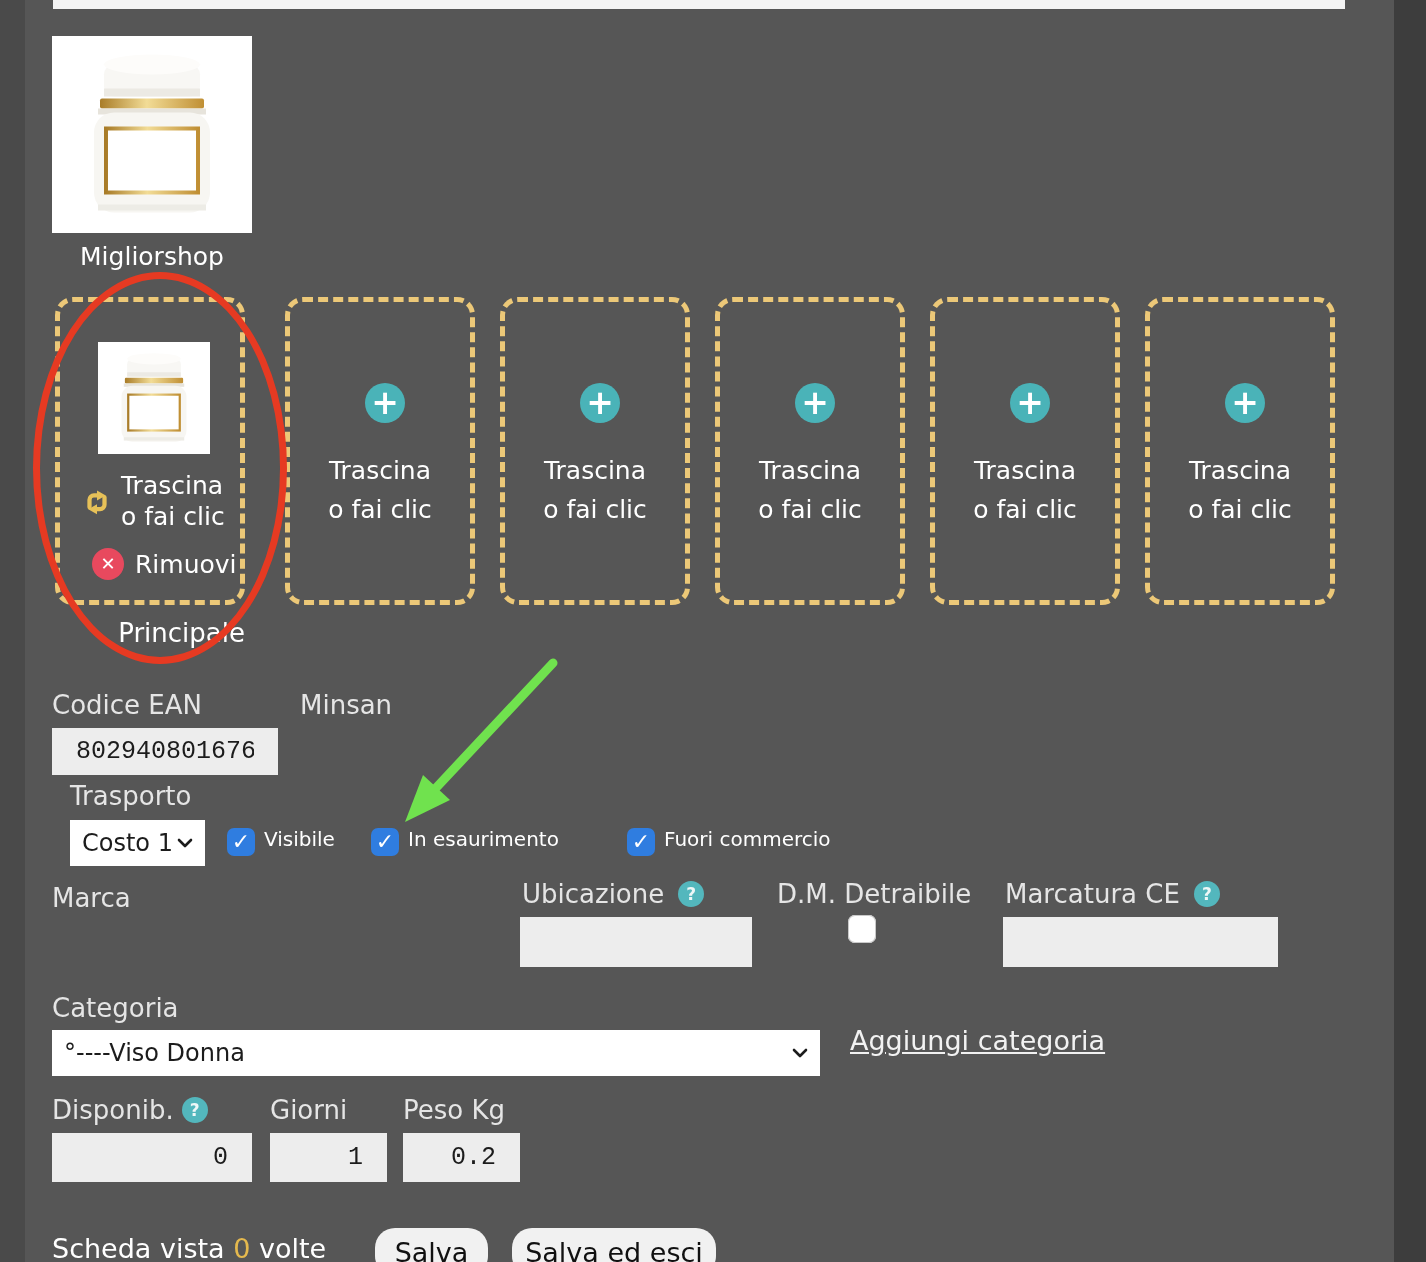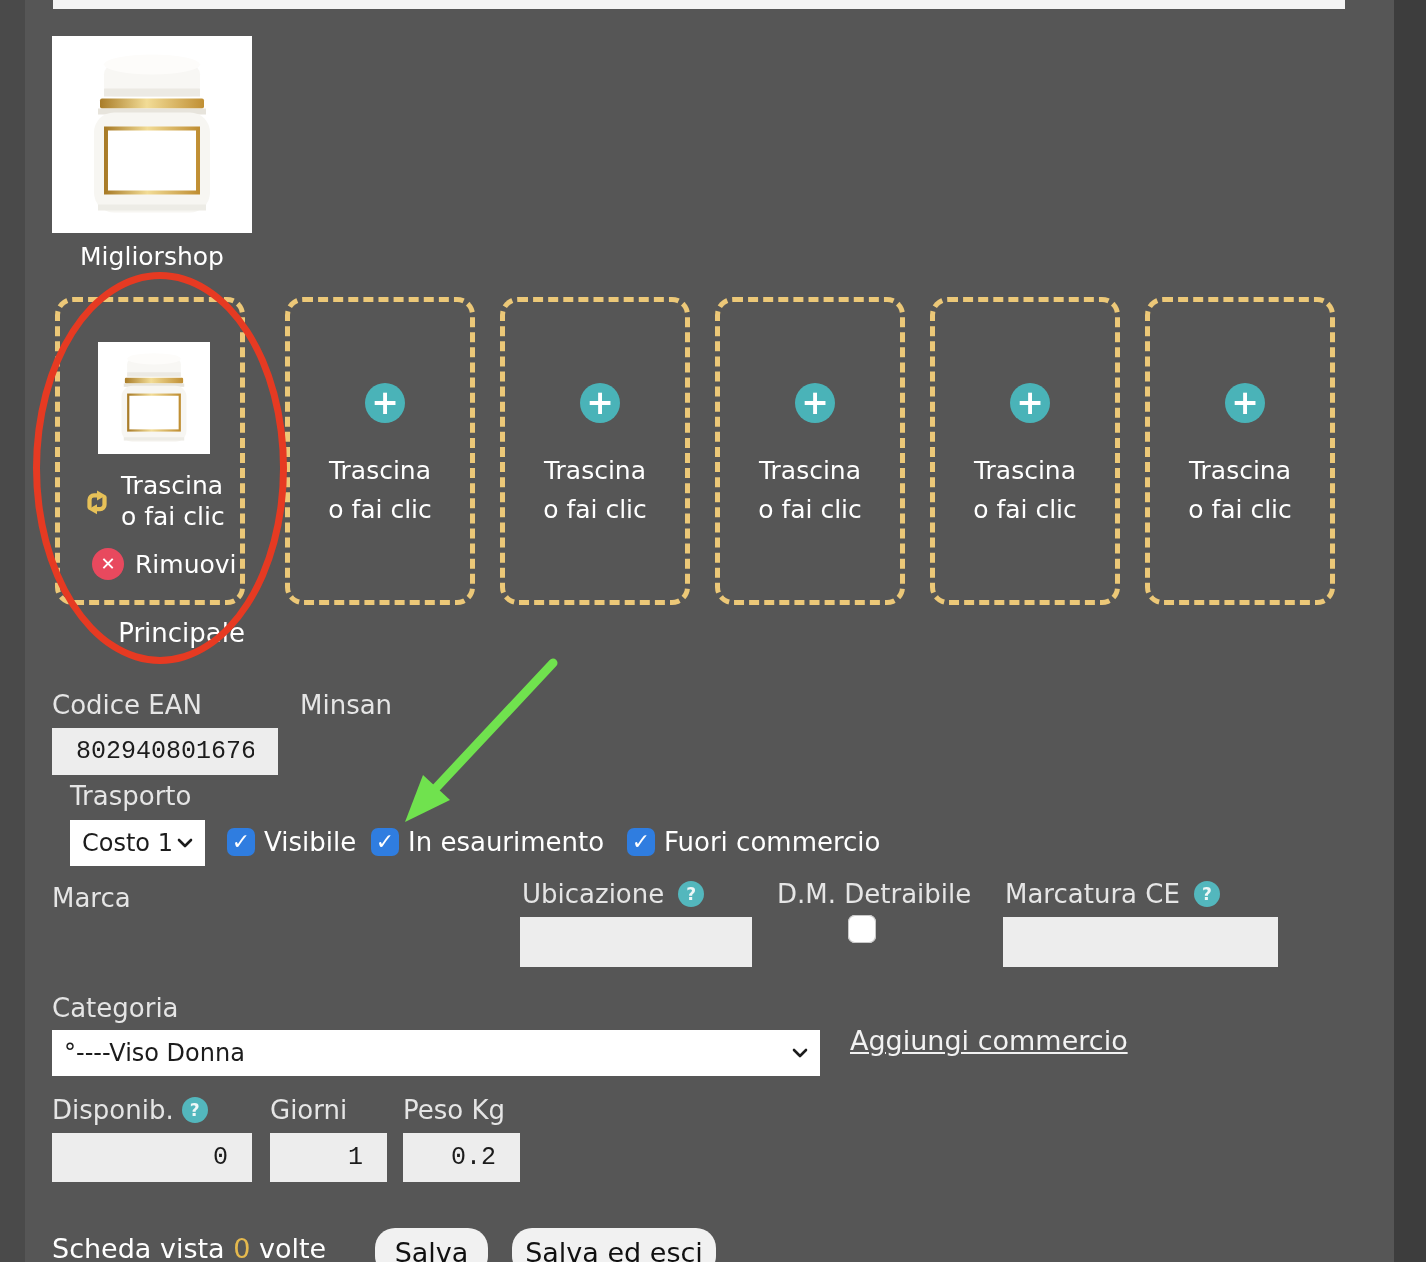--- a/index.html
+++ b/index.html
@@ -56,21 +56,21 @@
     box-sizing:border-box;background:#ffffff;color:#1c1c1c;display:flex;
     align-items:center;justify-content:space-between;padding:0 12px;font-size:24px;
   }
   .chev{width:16px;height:10px;flex:0 0 auto;}
   .checkbox{
     width:28px;height:28px;border-radius:7px;background:#2f7de0;color:#fff;
     display:flex;align-items:center;justify-content:center;
     font-size:22px;font-weight:bold;line-height:1;
   }
   .checkbox.unchecked{background:#ffffff;box-shadow:0 0 0 1px #c9c9c9 inset;}
-  .cb-label{font-size:26px;}
+  .cb-label{font-size:20px;}
   .q-circle{
     width:26px;height:26px;border-radius:50%;background:#53b7bd;color:#eef7f7;
     display:flex;align-items:center;justify-content:center;
     font-size:17px;font-weight:bold;line-height:1;
   }
   .link{font-size:27px;color:#f2f2f2;text-decoration:underline;cursor:pointer;}
 
   
   .views{font-size:27px;}
   .views .count{color:#e5b94e;}
@@ -231,21 +231,21 @@
   </div>
   <input class="abs tinput" style="left: 1003px; top: 917px; width: 275px; height: 50px;" value="">
 
   <div class="abs flabel" style="left:52px;top:993px">Categoria</div>
   <div class="abs selectbox" style="left:52px;top:1030px;width:768px;height:46px">
     <span>°----Viso Donna</span>
     <svg class="chev" viewBox="0 0 16 10">
       <polyline points="2,2 8,8 14,2" fill="none" stroke="#1c1c1c" stroke-width="2.6" stroke-linecap="round" stroke-linejoin="round"></polyline>
     </svg>
   </div>
-  <a class="abs link" style="left:850px;top:1025px">Aggiungi commercio</a>
+  <a class="abs link" style="left:850px;top:1025px">Aggiungi categoria</a>
 
   <div class="abs" style="left:52px;top:1095px;display:flex;align-items:center;gap:8px">
     <span class="flabel">Disponib.</span>
     <span class="q-circle">?</span>
   </div>
   <input class="abs tinput" style="left: 52px; top: 1133px; width: 200px; height: 49px;" value="0">
 
   <div class="abs flabel" style="left:270px;top:1095px">Giorni</div>
   <input class="abs tinput" style="left: 270px; top: 1133px; width: 117px; height: 49px;" value="1">
 

